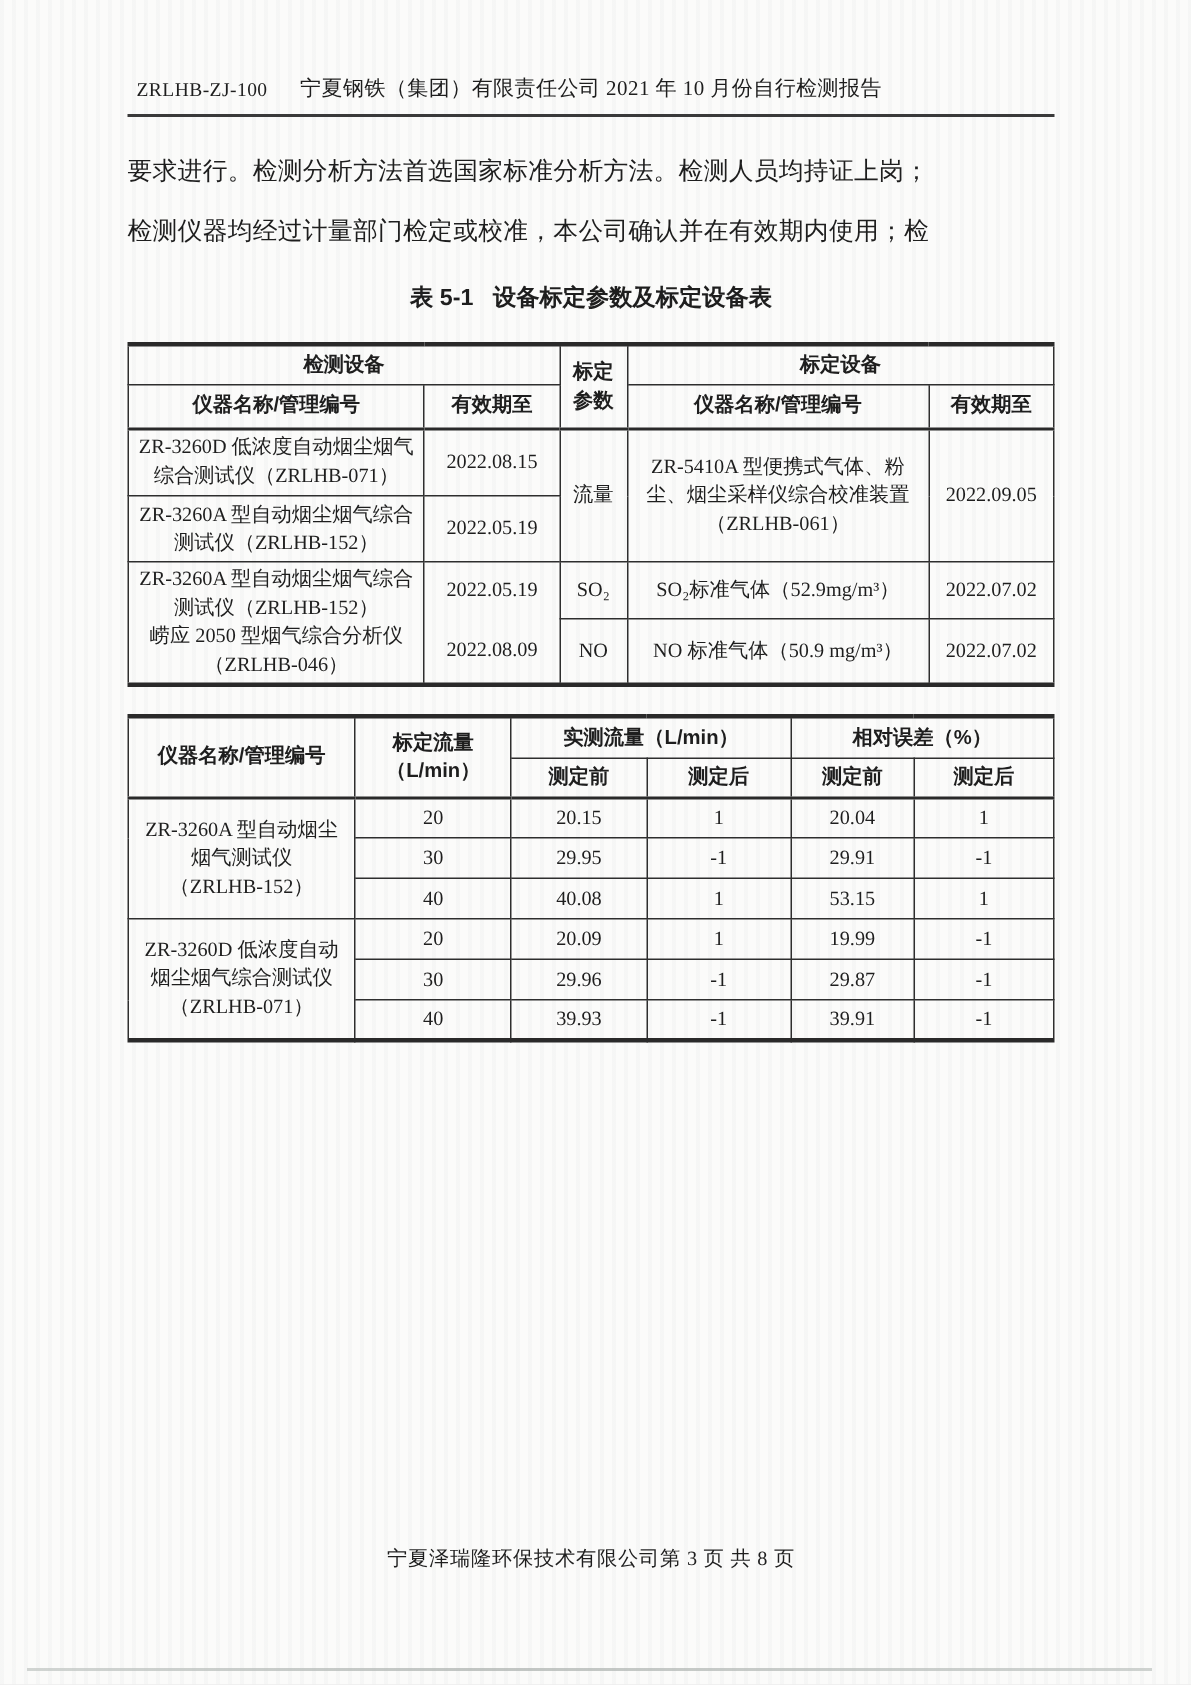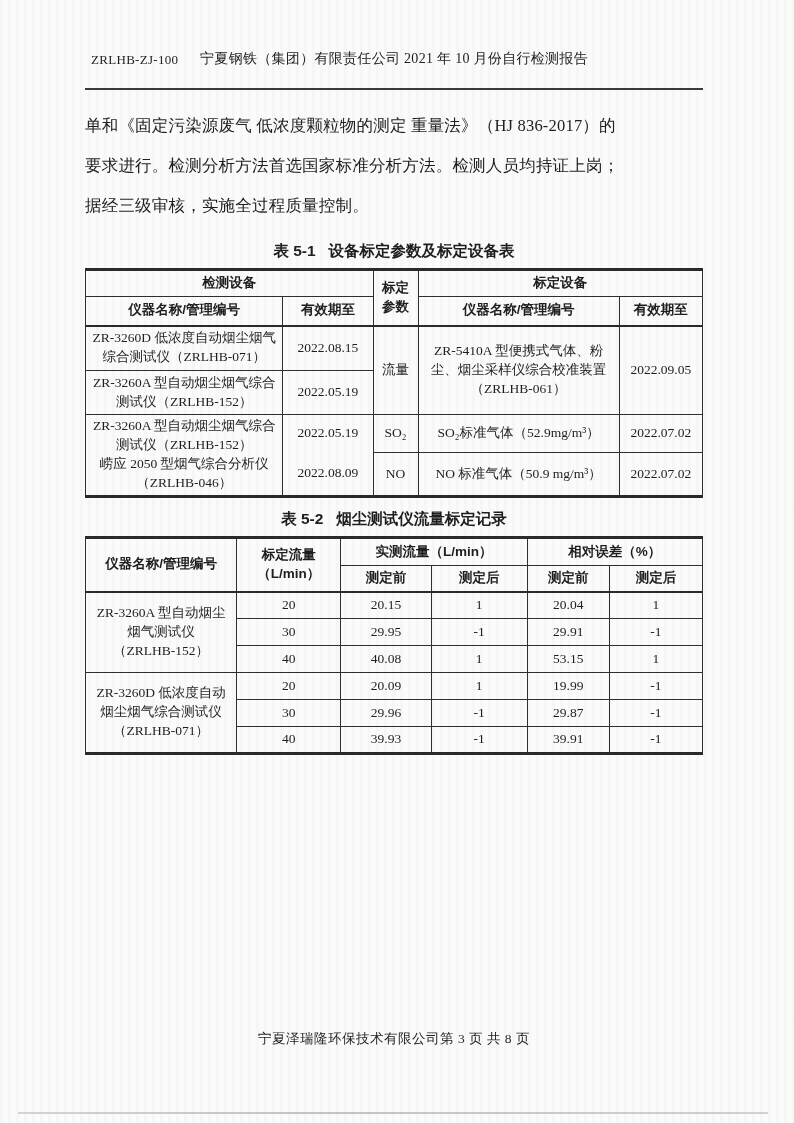--- a/index.html
+++ b/index.html
@@ -10,40 +10,40 @@
     margin:0 auto;
     background-color:#fbfbfa;
     background-image:repeating-linear-gradient(90deg, rgba(175,182,186,0.07) 0px, rgba(175,182,186,0.07) 3px, rgba(0,0,0,0) 3px, rgba(0,0,0,0) 8px);
     font-family:"Liberation Serif","DejaVu Serif",serif;
     color:#1e1e1e;
     overflow:hidden;
   }
   .content { position:absolute; left:85px; top:0; width:618px; }
 
   
-  .page-header { position:relative; margin-top:50px; padding-bottom:20px; border-bottom:2px solid #3a3a3a; }
+  .page-header { position:relative; margin-top:50px; padding-bottom:8px; border-bottom:2px solid #3a3a3a; }
   .doc-code { position:absolute; left:6px; top:2px; font-size:13px; letter-spacing:0.3px; }
   .header-title { text-align:center; font-size:14px; letter-spacing:0.3px; }
 
   
   .para { margin-top:16px; }
   .para.second { margin-top:8px; }
   .para .line { font-size:16.5px; line-height:40px; white-space:nowrap; letter-spacing:0.2px; }
   .para .line.indent { text-indent:34px; }
 
   
   .table-caption {
     margin-top:14px; height:22px; line-height:22px; text-align:center;
     font-family:"Liberation Sans","DejaVu Sans",sans-serif; font-weight:700; font-size:15.5px;
   }
   .table-caption .cap-label { margin-right:13px; }
   .table-caption.second { margin-top:10px; }
 
   
-  table { width:100%; border-collapse:collapse; table-layout:fixed; margin-top:6px;
+  table { width:100%; border-collapse:collapse; table-layout:fixed; margin-top:18px;
           border-left:1px solid #2e2e2e; border-right:1px solid #2e2e2e;
           border-top:3px solid #2a2a2a; border-bottom:3px solid #2a2a2a; }
   th, td { border:1px solid #2e2e2e; text-align:center; vertical-align:middle;
            padding:1px 3px; line-height:1.4; }
   th { font-family:"Liberation Sans","DejaVu Sans",sans-serif; font-weight:700; font-size:13.5px; }
   td { font-size:13.5px; }
   .hdr-bottom { border-bottom:2px solid #2a2a2a; }
   .t1-r1 { height:45px; } .t1-r2 { height:44px; } .t1-r3 { height:37px; } .t1-r4 { height:43px; }
   .t1-h1 { height:27px; } .t1-h2 { height:29px; }
   .t2-h1 { height:28px; } .t2-h2 { height:26px; }
@@ -66,23 +66,22 @@
 
 <div class="page">
   <div class="content">
 
     <div class="page-header">
       <span class="doc-code">ZRLHB-ZJ-100</span>
       <div class="header-title">宁夏钢铁（集团）有限责任公司 2021 年 10 月份自行检测报告</div>
     </div>
 
     <div class="para">
-      <div class="line">单和《固定污染源废气  低浓度颗粒物的测定  重量法》（HJ 836-2017）的</div>
       <div class="line">要求进行。检测分析方法首选国家标准分析方法。检测人员均持证上岗；</div>
-      <div class="line">据经三级审核，实施全过程质量控制。</div>
+      <div class="line">检测仪器均经过计量部门检定或校准，本公司确认并在有效期内使用；检</div>
     </div>
 
 
     <div class="table-caption">
       <span class="cap-label">表 5-1</span><span>设备标定参数及标定设备表</span>
     </div>
 
     <table>
       <colgroup>
         <col style="width:32%">
@@ -133,23 +132,20 @@
           <td>2022.07.02</td>
         </tr>
         <tr class="t1-r4">
           <td>NO</td>
           <td>NO 标准气体（50.9 mg/m³）</td>
           <td>2022.07.02</td>
         </tr>
       </tbody>
     </table>
 
-    <div class="table-caption second">
-      <span class="cap-label">表 5-2</span><span>烟尘测试仪流量标定记录</span>
-    </div>
 
     <table>
       <colgroup>
         <col style="width:24.5%">
           <col style="width:16.9%">
           <col style="width:14.6%">
           <col style="width:15.6%">
           <col style="width:13.3%">
           <col style="width:15.1%">
       </colgroup>

